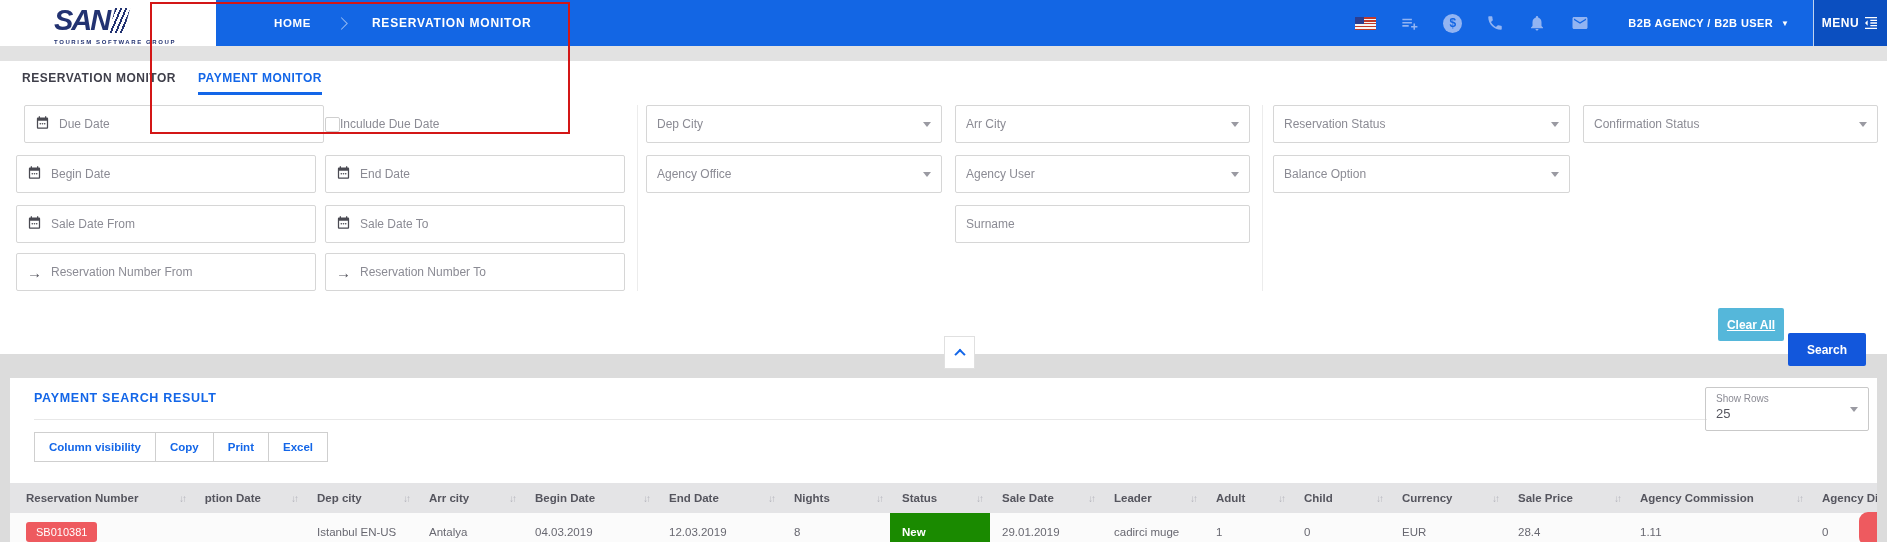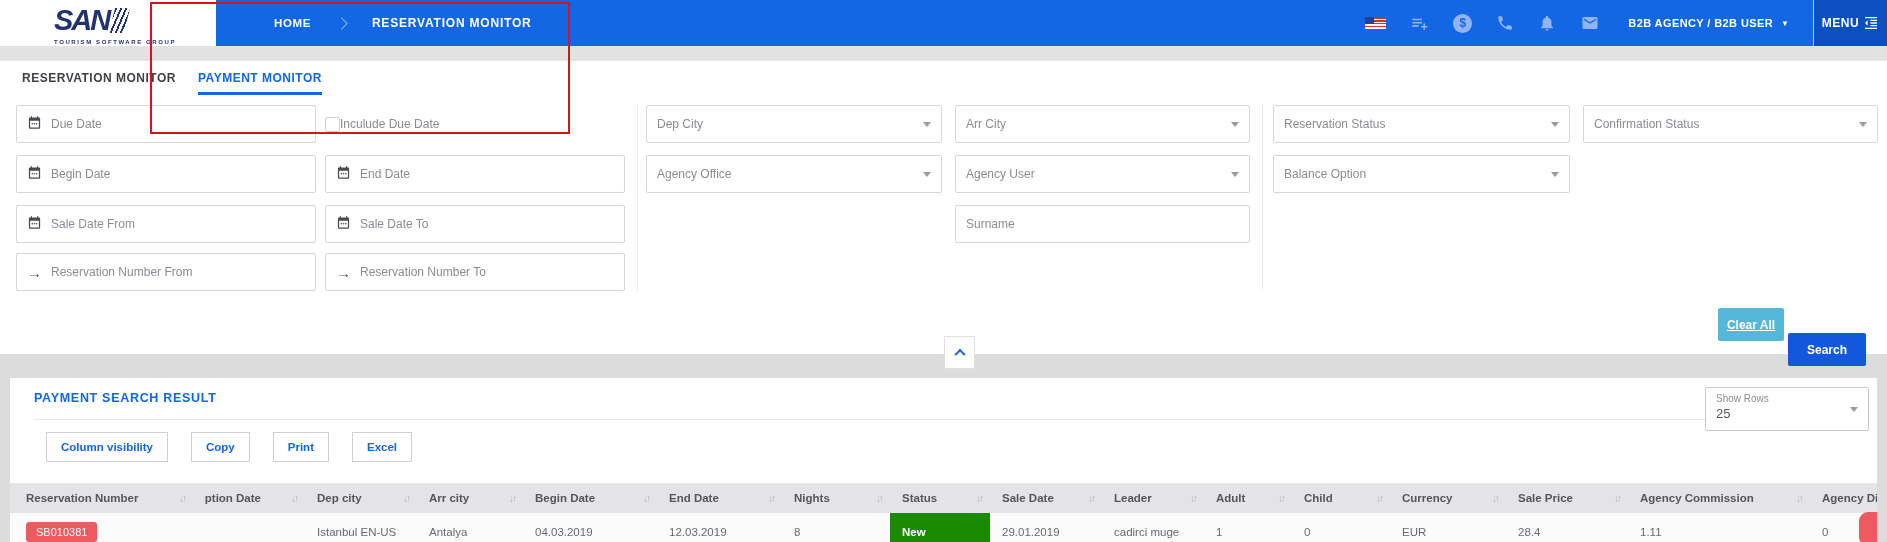--- a/index.html
+++ b/index.html
@@ -20,21 +20,21 @@
   .bc-sep { width:9px; height:9px; border-top:1px solid rgba(255,255,255,.55); border-right:1px solid rgba(255,255,255,.55);
     transform:rotate(45deg); display:inline-block; }
   .bc-cur { font-size:12px; font-weight:bold; letter-spacing:.8px; }
   .bar-right { margin-left:auto; display:flex; align-items:center; gap:24px; padding-right:14px; }
   .flag { width:21px; height:13px; position:relative; display:inline-block;
     background:repeating-linear-gradient(180deg,#c0392b 0 1.5px,#f5f5f5 1.5px 3px); }
   .flag::after { content:""; position:absolute; left:0; top:0; width:9px; height:7px; background:#2c3e8f; }
   .bar-icon { display:inline-flex; align-items:center; justify-content:center; cursor:pointer; }
   .dollar-circle { width:19px; height:19px; border-radius:50%; background:#92b4f2; color:#1366e4;
     font-size:12px; font-weight:bold; display:inline-flex; align-items:center; justify-content:center; }
-  .user-menu { display:flex; align-items:center; gap:8px; cursor:pointer; margin-left:4px; }
+  .user-menu { display:flex; align-items:center; gap:8px; cursor:pointer; margin-left:14px; }
   .user-label { font-size:11px; font-weight:bold; letter-spacing:.4px; }
   .caret-down { font-size:8px; }
   .menu-btn { height:46px; width:74px; background:#0b4fc0; border-left:1px solid rgba(255,255,255,.75);
     display:flex; align-items:center; justify-content:center; gap:4px; cursor:pointer; margin-left:10px; }
   .menu-label { font-size:12px; font-weight:bold; letter-spacing:.5px; }
 
   .gray-strip { height:15px; background:#e2e2e2; width:100%; }
 
   
   .filter-card { position:relative; height:293px; background:#fff; z-index:1; }
@@ -63,21 +63,21 @@
 
   
   .results-card { position:absolute; left:10px; right:10px; top:378px; height:170px; background:#fff; overflow:hidden; }
   .results-title { position:absolute; left:24px; top:13px; font-size:12.5px; font-weight:bold; letter-spacing:.7px; color:#1366e8; }
   .results-hr { position:absolute; left:24px; top:41px; right:170px; height:1px; background:#e8e8e8; }
   .show-rows { position:absolute; right:8px; top:9px; width:164px; height:44px; border:1px solid #c9c9c9;
     border-radius:2px; padding:5px 10px; cursor:pointer; }
   .sr-label { font-size:10px; color:#8b8b94; }
   .sr-value { font-size:13px; color:#55555e; margin-top:2px; }
   .show-rows .sel-caret { position:absolute; right:10px; top:19px; }
-  .toolbar { position:absolute; left:36px; top:54px; display:flex;gap:24px; }
+  .toolbar { position:absolute; left:24px; top:54px; display:flex; }
   .tb-btn { border:1px solid #cfcfcf; background:#fff; color:#1366e8; font-size:11.5px; font-weight:bold;
     padding:8px 14px; margin-left:-1px; cursor:pointer; font-family:"Liberation Sans", sans-serif; }
   .tb-btn:first-child { margin-left:0; }
 
   .table { position:absolute; left:0; top:105px; width:1930px; }
   .thead { display:flex; background:#e4e4e6; height:30px; }
   .th { display:flex; align-items:center; justify-content:space-between; padding-left:12px; padding-right:8px;
     font-size:11.5px; font-weight:bold; color:#55555e; cursor:pointer; overflow:hidden; white-space:nowrap; }
   .th .sort { font-size:10px; color:#b4b4bc; letter-spacing:-2px; font-weight:normal; flex:none; }
   .th .sort i { font-style:normal; }
@@ -156,21 +156,21 @@
 
 <section class="filter-card">
   <div class="tabs">
     <div class="tab">RESERVATION MONITOR</div>
     <div class="tab active">PAYMENT MONITOR</div>
   </div>
 
   <div class="vdiv" style="left:637px;"></div>
   <div class="vdiv" style="left:1262px;"></div>
 
-  <div class="field date" style="left:16px; top:44px; width:300px;">
+  <div class="field date" style="left:24px; top:44px; width:300px;">
     <span><svg width="15" height="15" viewBox="0 0 24 24">
           <path fill="#4a4a52" d="M19 4h-1V2h-2v2H8V2H6v2H5c-1.1 0-2 .9-2 2v14c0 1.1.9 2 2 2h14c1.1 0 2-.9 2-2V6c0-1.1-.9-2-2-2zm0 16H5V9h14v11z"></path>
           <circle cx="8.5" cy="14" r="1.3" fill="#4a4a52"></circle>
           <circle cx="12" cy="14" r="1.3" fill="#4a4a52"></circle>
           <circle cx="15.5" cy="14" r="1.3" fill="#4a4a52"></circle>
         </svg></span>
     <span class="ph">Due Date</span>
   </div>
   <div class="checkbox-wrap" style="left:325px; top:44px;">
     <span class="cb"></span>

